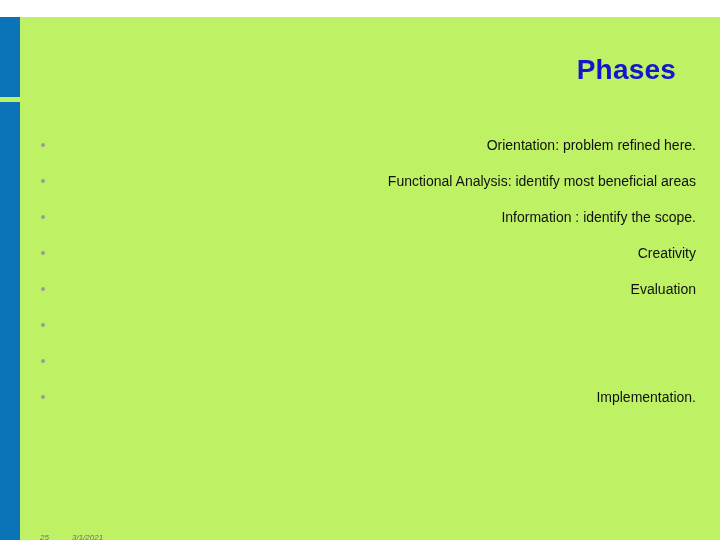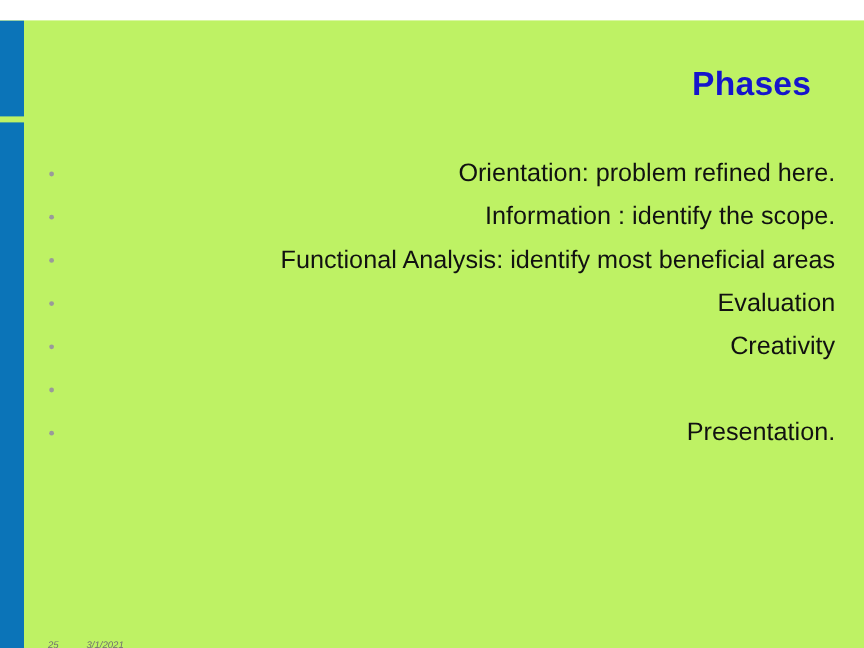--- a/index.html
+++ b/index.html
@@ -65,21 +65,21 @@
     width: 660px;
     margin: 0;
     padding: 0;
     list-style: none;
   }
   #body-list li {
     position: relative;
     height: 36px;
     line-height: 36px;
     padding-left: 26px;
-    font-size: 21px;
+    font-size: 14px;
     color: #111111;
     white-space: nowrap;
   }
   #body-list li .bullet-dot {
     position: absolute;
     left: 5px;
     top: 50%;
     margin-top: -2px;
     width: 4px;
     height: 4px;
@@ -125,40 +125,43 @@
 
   <div id="title">Phases</div>
 
   <ul id="body-list">
     <li>
       <span class="bullet-dot"></span>
       <span class="bullet-text">Orientation: problem refined here.</span>
     </li>
     <li>
       <span class="bullet-dot"></span>
+      <span class="bullet-text">Functional Analysis: identify most beneficial areas</span>
+    </li>
+    <li>
+      <span class="bullet-dot"></span>
       <span class="bullet-text">Information : identify the scope.</span>
     </li>
     <li>
       <span class="bullet-dot"></span>
-      <span class="bullet-text">Functional Analysis: identify most beneficial areas</span>
+      <span class="bullet-text">Creativity</span>
     </li>
     <li>
       <span class="bullet-dot"></span>
       <span class="bullet-text">Evaluation</span>
     </li>
     <li>
       <span class="bullet-dot"></span>
-      <span class="bullet-text">Creativity</span>
     </li>
     <li>
       <span class="bullet-dot"></span>
     </li>
     <li>
       <span class="bullet-dot"></span>
-      <span class="bullet-text">Presentation.</span>
+      <span class="bullet-text">Implementation.</span>
     </li>
   </ul>
 
   <div class="footer-text" id="footer-slide-number">25</div>
 
   <div class="footer-text" id="footer-date">3/1/2021</div>
 
 
 </div>
 

